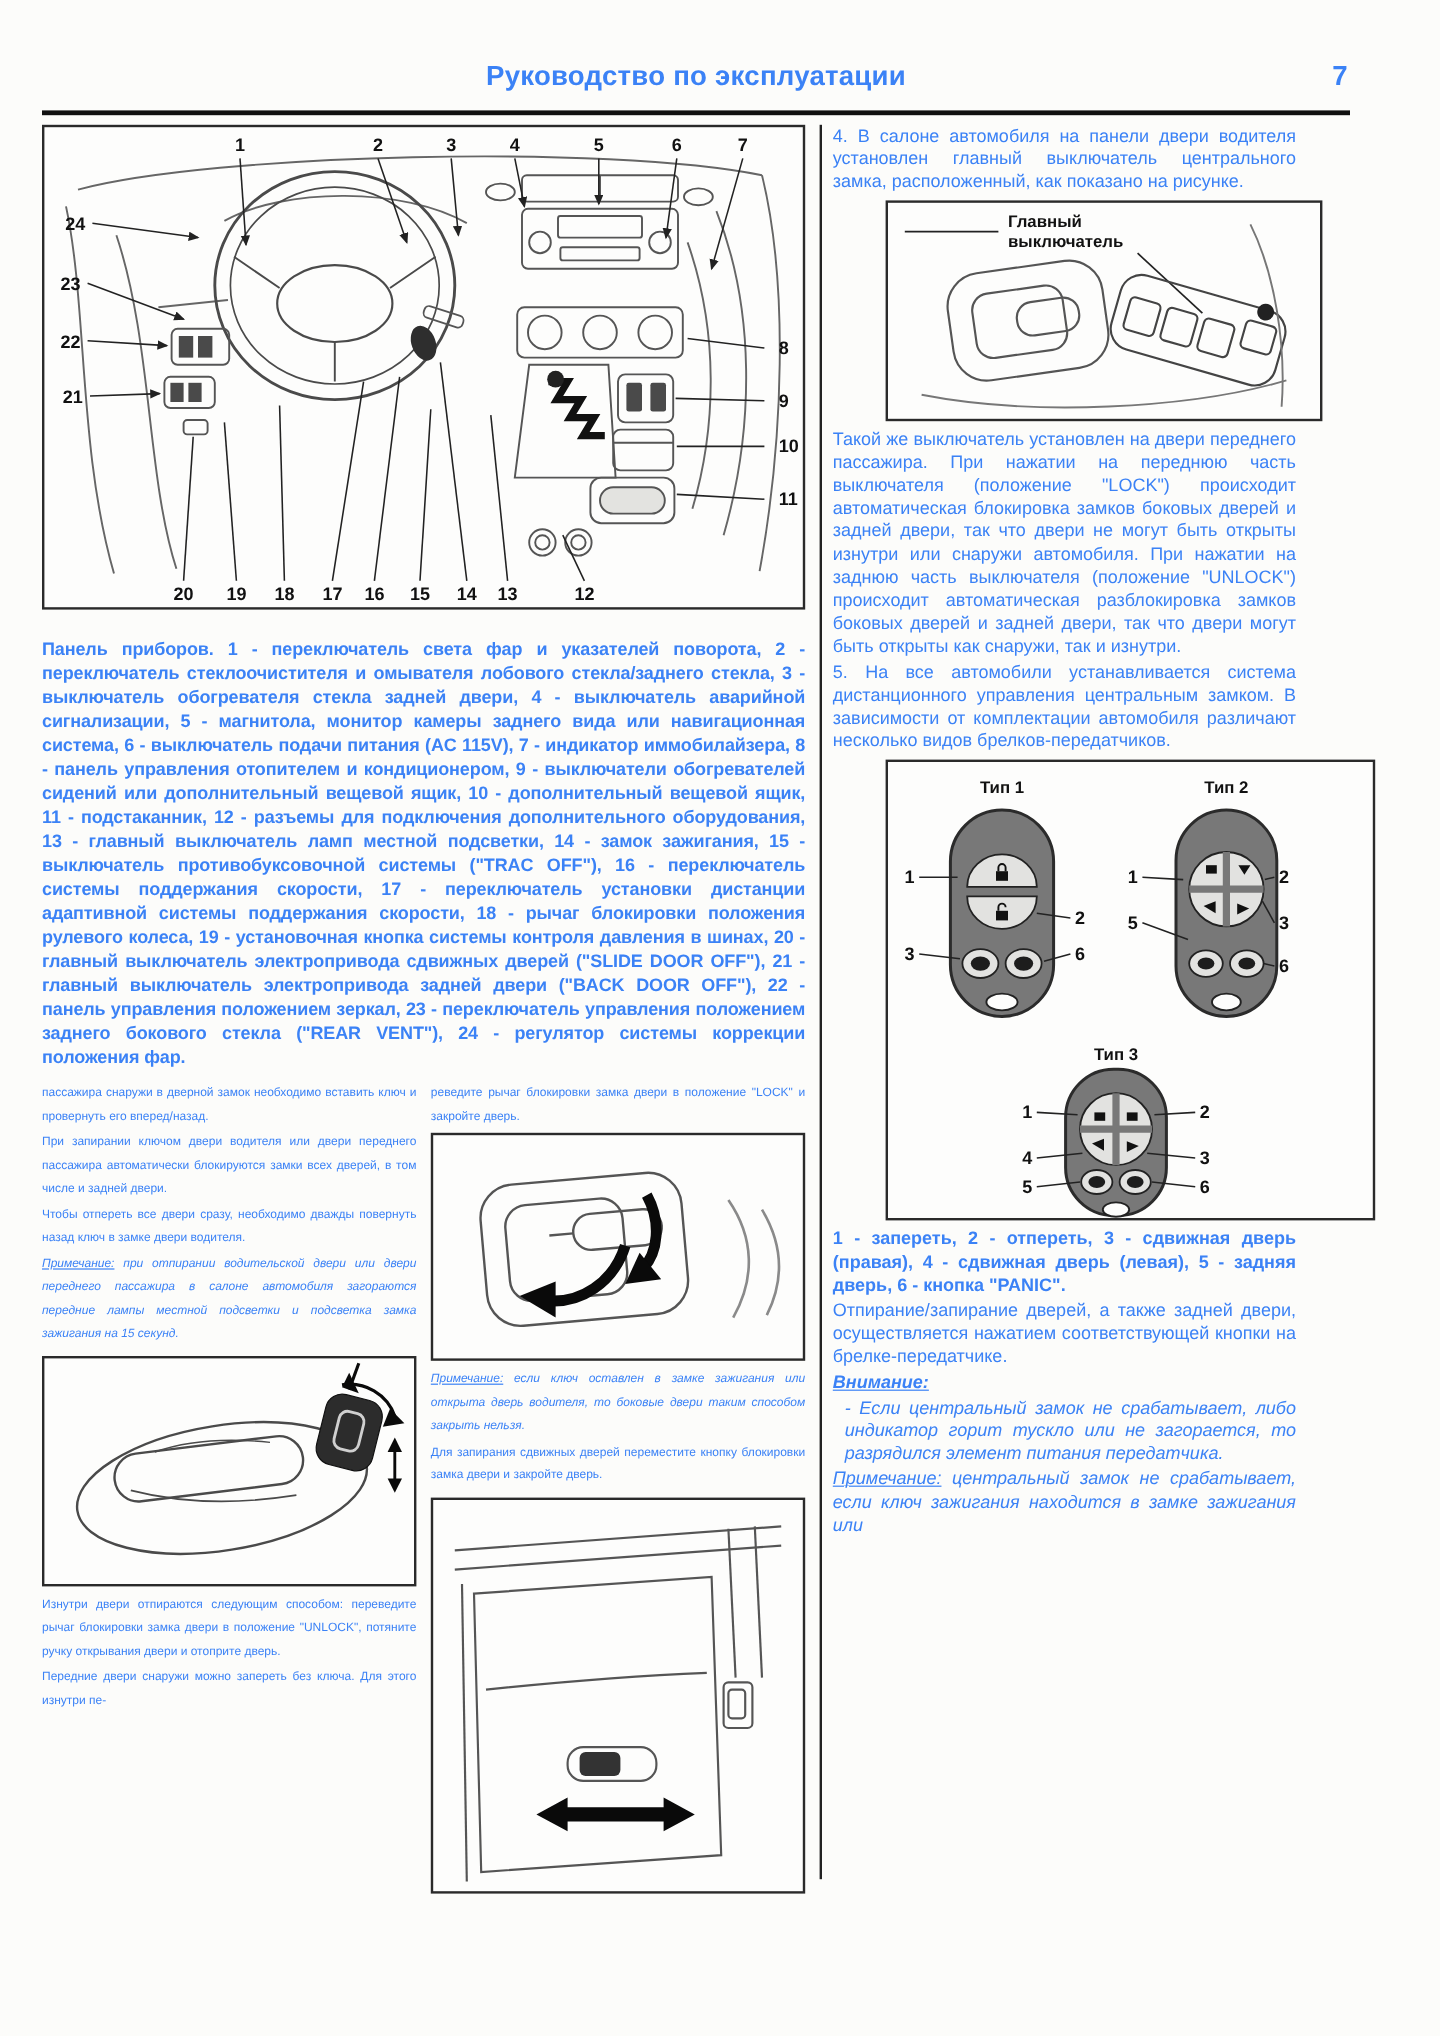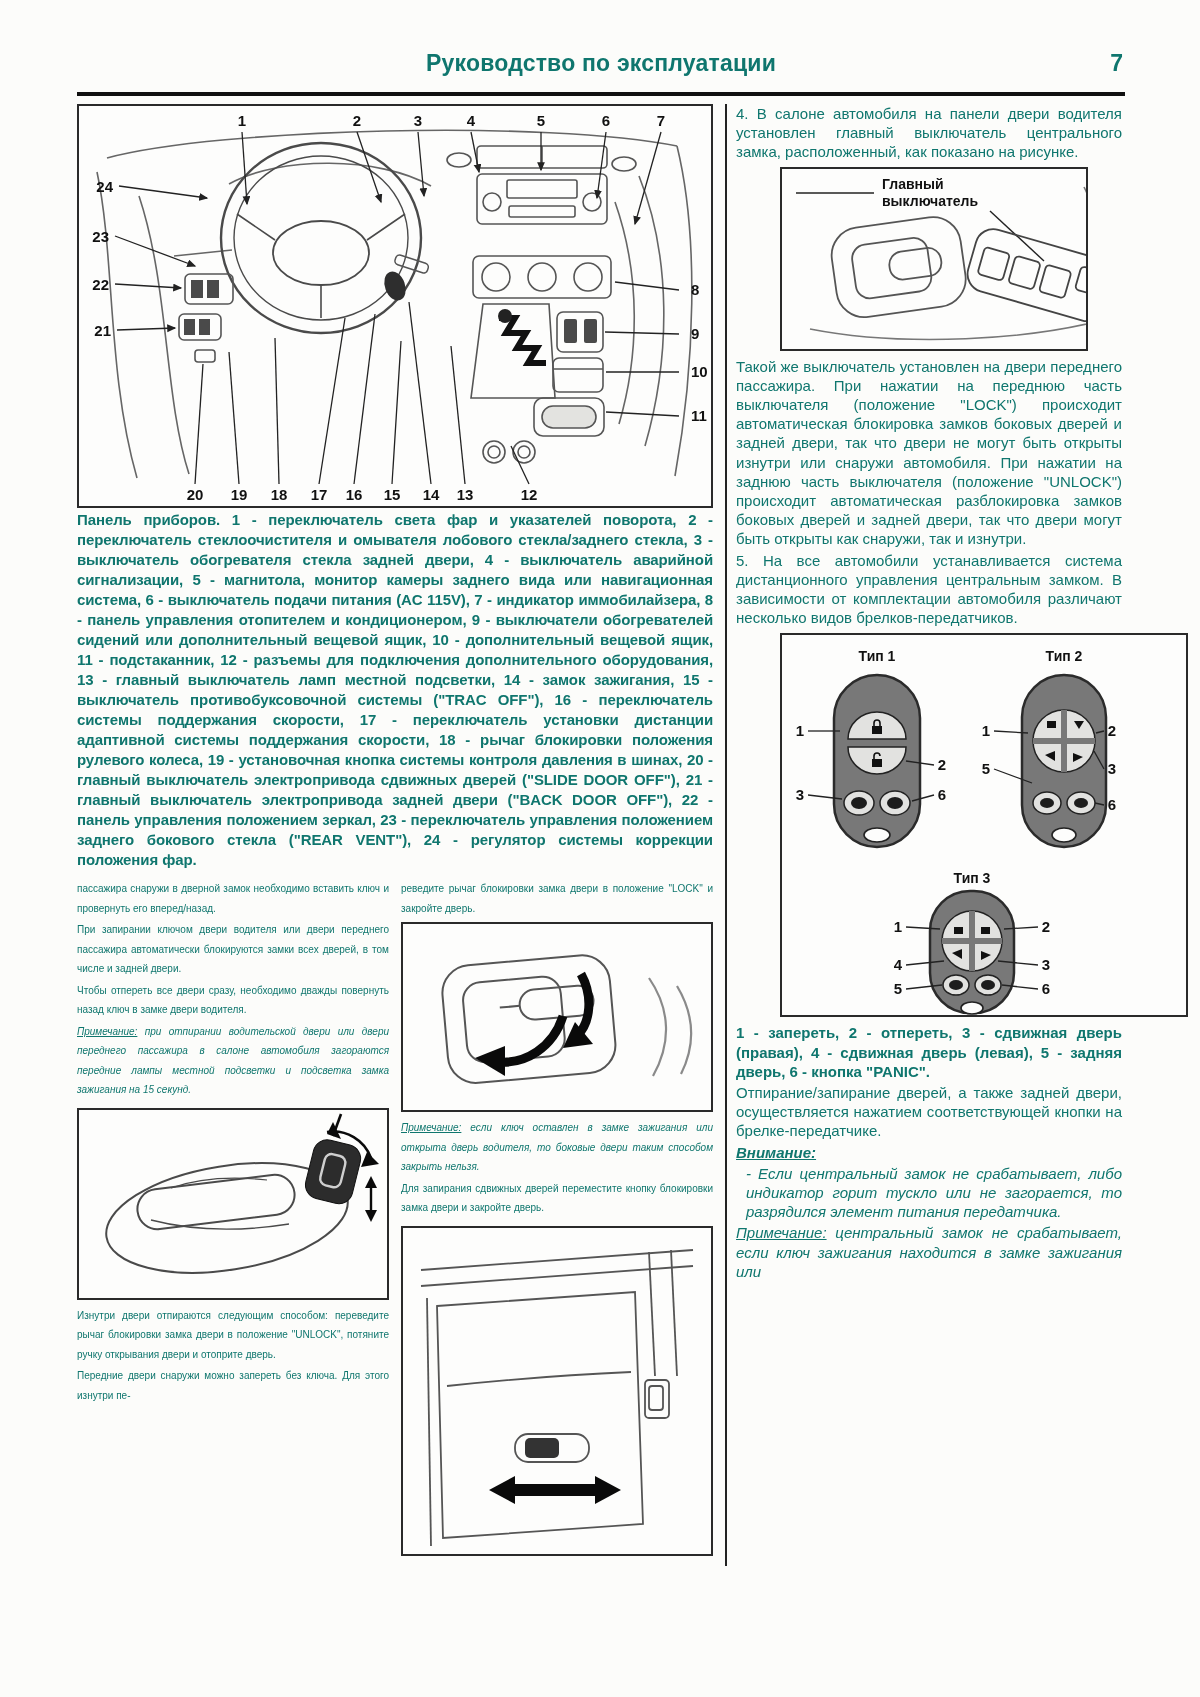--- a/index.html
+++ b/index.html
@@ -2,58 +2,58 @@
 <html><head>
 <meta charset="utf-8">
 <style>
   * { box-sizing: border-box; margin: 0; padding: 0; }
   html,body { background:#e8e8e6; }
   .page {
     position: relative;
     width: 1200px; height: 1697px;
     margin: 0 auto;
     background: #fcfcfa;
-    color: #0f766e;
+    color: #3b82f6;
     font-family: "Liberation Sans", sans-serif;
-    padding: 50px 75px 0 77px;
+    padding: 50px 75px 0 35px;
     overflow: hidden;
   }
   
   .hdr { position: relative; height: 38px; }
   .hdr .title {
     text-align: center; font-size: 23px; font-weight: 700; letter-spacing: .2px;
   }
   .hdr .pagenum {
     position: absolute; right: 2px; top: 0; font-size: 23px; font-weight: 700;
   }
   .header-rule { border-top: 4px solid #101010; margin-top: 4px; }
   
   .content { display: flex; margin-top: 8px; }
   .left-region { width: 636px; }
   .divider { width: 0; border-left: 2px solid #222; height: 1462px; margin: 0 9px 0 12px; }
   .right-col { width: 386px; font-size: 15px; line-height: 19.2px; text-align: justify; }
   
   figure { border: 2px solid #2a2a2a; background: #fdfdfc; overflow: hidden; }
   .dash-fig { width: 636px; height: 404px; }
   .panel-caption {
-    margin-top: 2px;
+    margin-top: 24px;
     font-size: 15px; line-height: 20px; font-weight: 700;
     text-align: justify; letter-spacing: -0.1px;
   }
   .two-cols { display: flex; gap: 12px; margin-top: 9px; }
   .col { width: 312px; font-size: 10px; line-height: 19.5px; text-align: justify; }
   .col p, .right-col p { margin: 0 0 2px 0; }
   .note-label, .warn-label { font-style: italic; text-decoration: underline; }
   .warn-label { font-weight: 700; }
   .note-text, .warn-item { font-style: italic; }
   .warn-item { display: block; padding-left: 10px; margin-bottom: 2px; }
   .handle-fig { width: 312px; height: 192px; margin: 8px 0 6px 0; }
   .inner-handle-fig { width: 312px; height: 190px; margin: 4px 0 6px 0; }
   .slide-lock-fig { width: 312px; height: 330px; margin: 8px 0 0 0; }
-  .doorpanel-fig { width: 308px; height: 184px; margin: 5px 0 6px 44px; }
+  .doorpanel-fig { width: 364px; height: 184px; margin: 5px 0 6px 44px; }
   .fob-fig { width: 408px; height: 384px; margin: 6px 0 6px 44px; }
   .fob-caption { font-weight: 700; margin: 2px 0 6px 0; }
   svg text { font-family: "Liberation Sans", sans-serif; }
   .cnum { font-size: 15px; font-weight: 700; fill: #111; }
   .figlabel { font-size: 14px; font-weight: 700; fill: #111; }
 </style>
 </head>
 <body>
 
 <div class="page">

